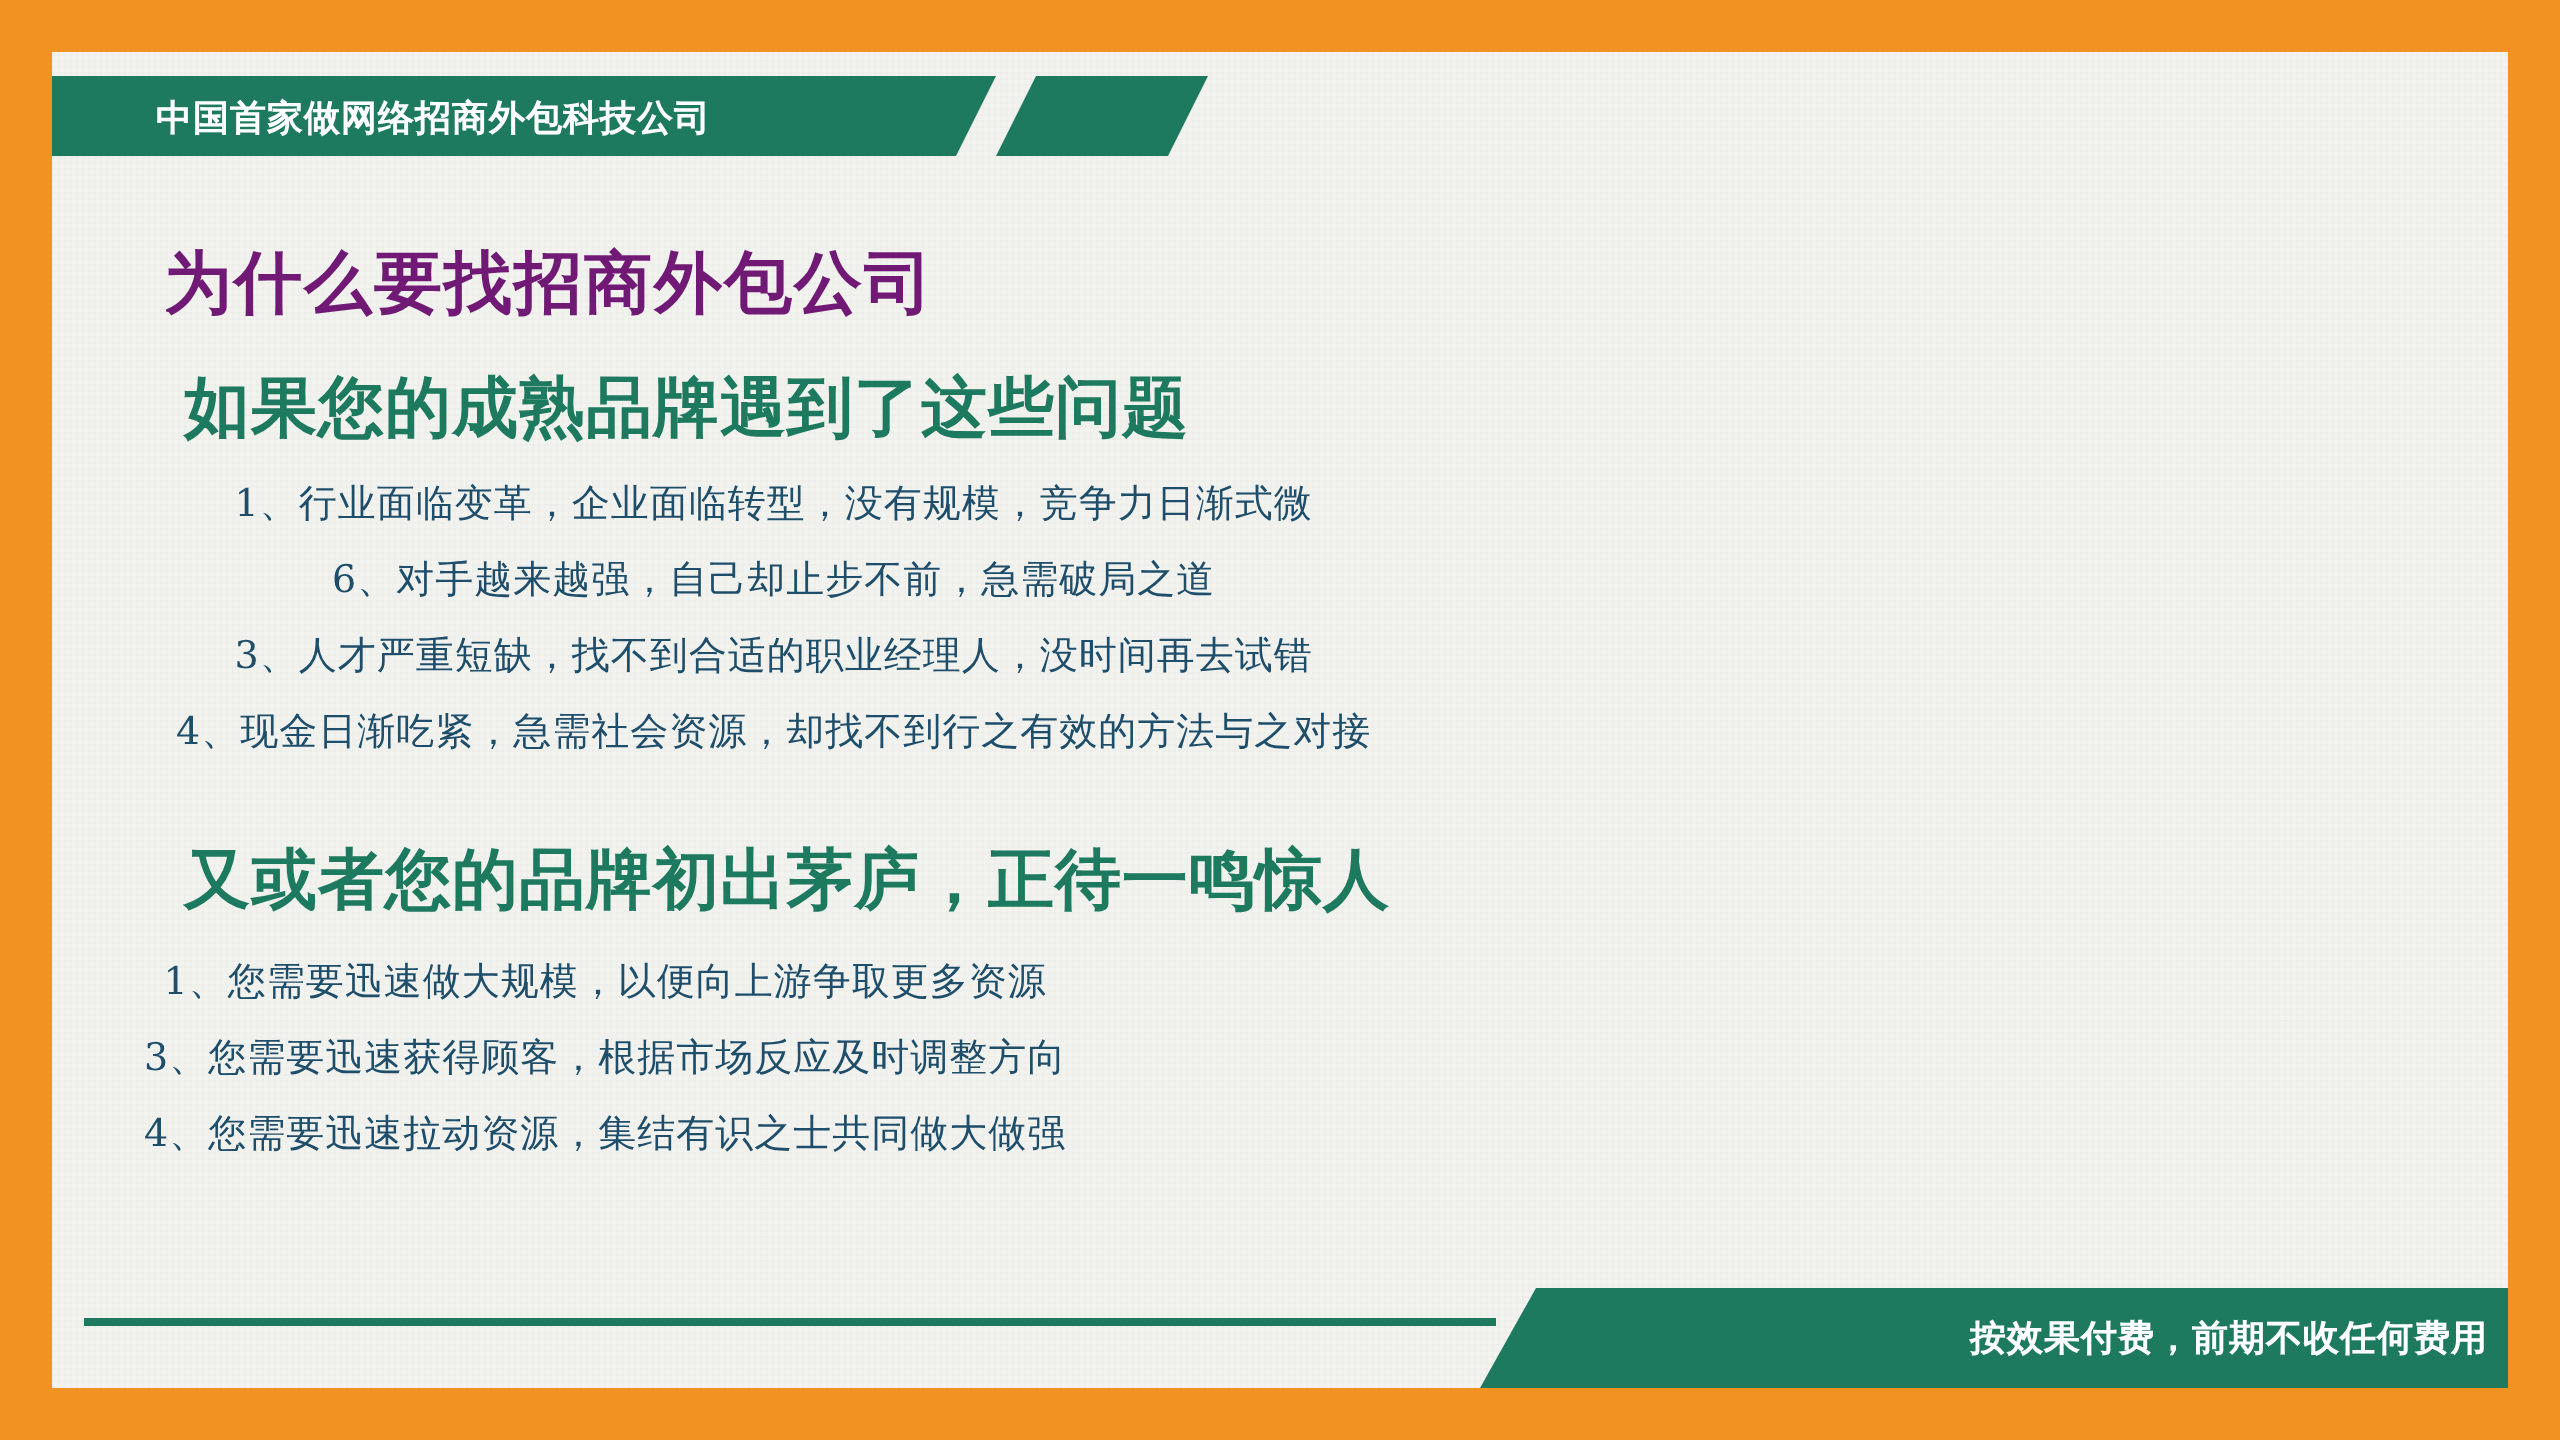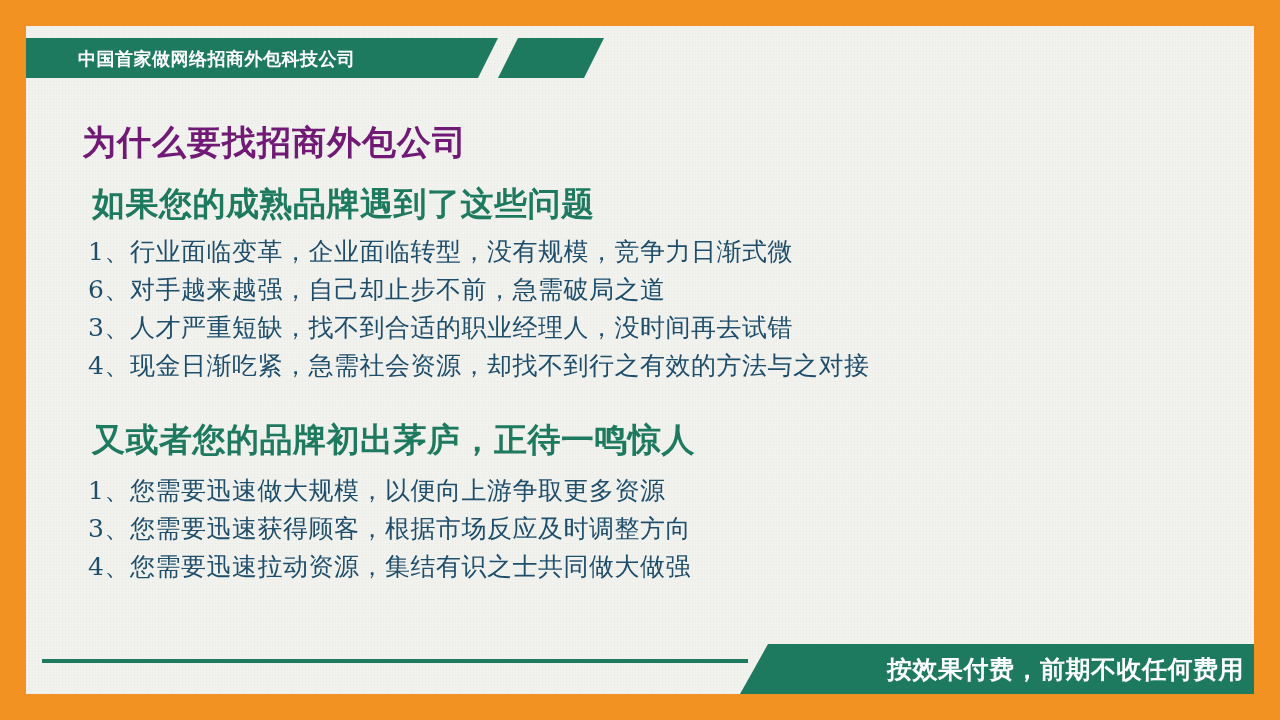--- a/index.html
+++ b/index.html
@@ -88,26 +88,27 @@
     white-space: nowrap;
   }
   .sub-title-1 { left: 92px; top: 188px; }
   .sub-title-2 { left: 92px; top: 424px; text-align: center; }
 
   
   .list {
     position: absolute;
     font-family: "DejaVu Serif", "Liberation Serif", serif;
     color: #1F4E6B;
-    font-size: 25px;
+    font-size: 19px;
     line-height: 38px;
     letter-spacing: 0.5px;
+    text-align: center;
   }
   .list-1 { left: 88px; top: 233px; }
-  .list-2 { left: 88px; top: 472px; }
+  .list-2 { left: 72px; top: 472px; }
   .list-item {
     white-space: nowrap;
     height: 38px;
   }
 
   
   .footer-bar {
     position: absolute;
     left: 740px;
     top: 644px;
@@ -122,21 +123,21 @@
     top: 659px;
     width: 706px;
     height: 4px;
     background: #1E7A5F;
   }
   .footer-text {
     position: absolute;
     right: 36px;
     top: 655px;
     color: #FFFFFF;
-    font-size: 25px;
+    font-size: 18px;
     font-weight: bold;
     letter-spacing: 0.5px;
     line-height: 28px;
     white-space: nowrap;
     text-align: right;
   }
 </style>
 </head>
 <body>
 

